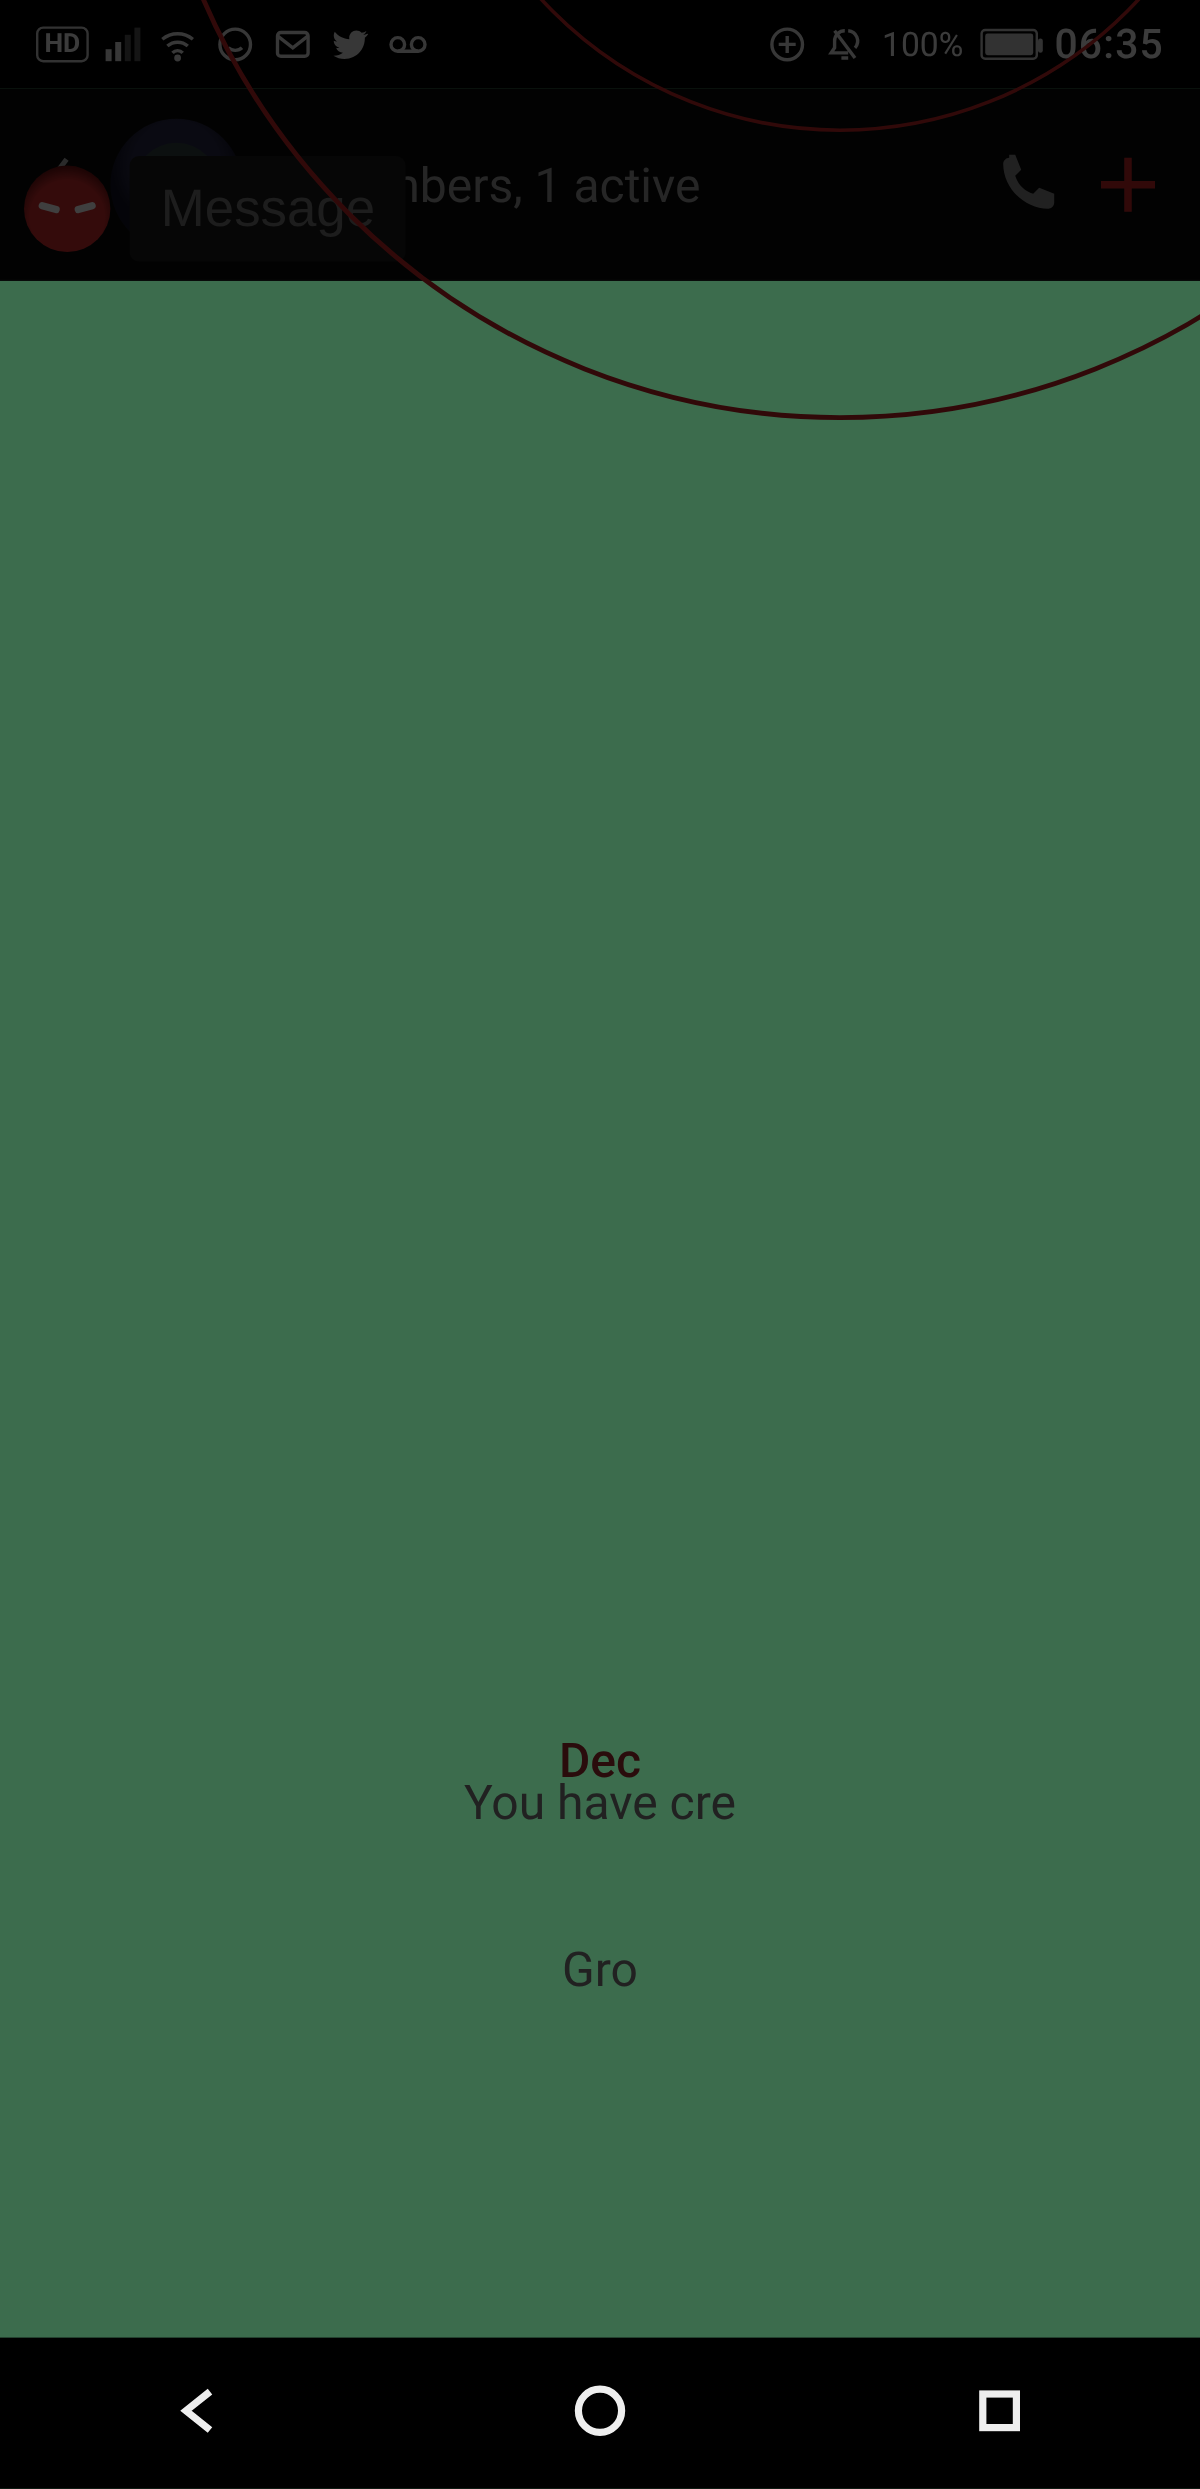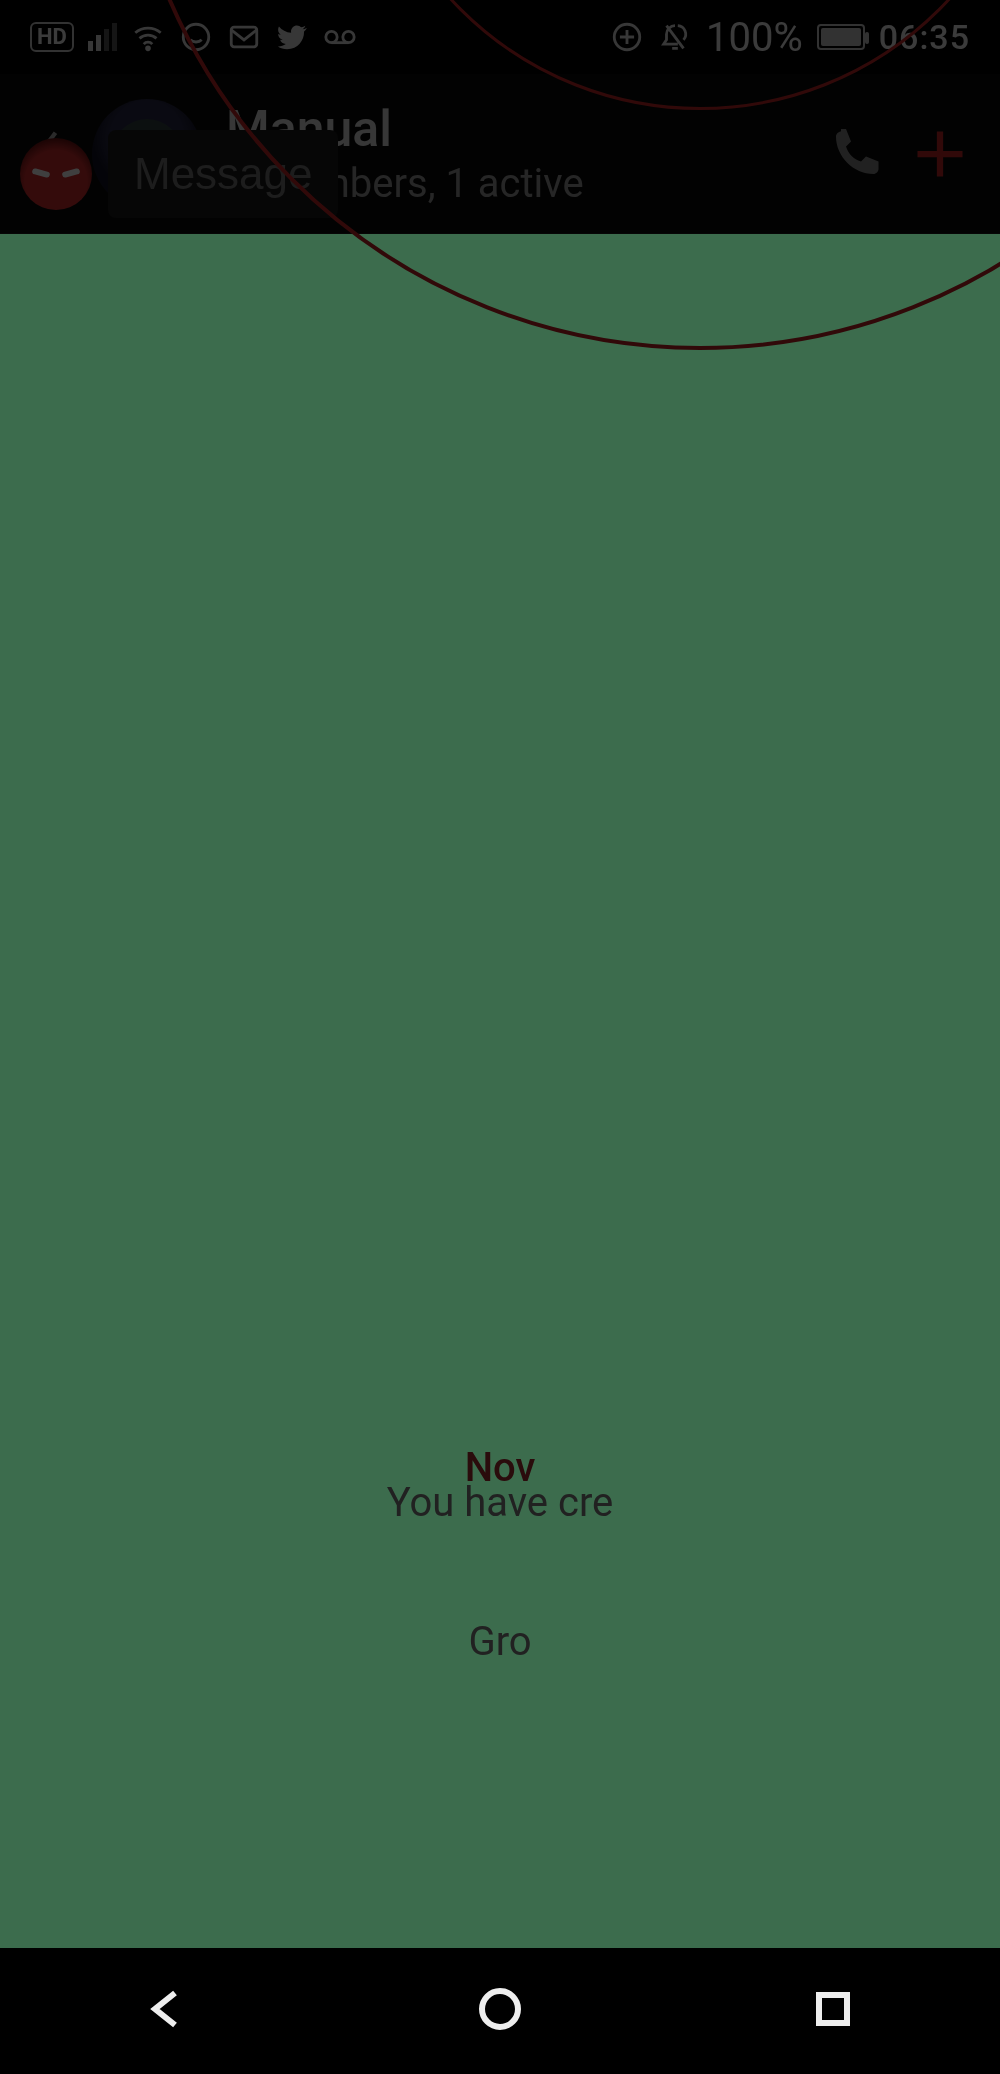--- a/index.html
+++ b/index.html
@@ -14,21 +14,21 @@
   .sig span { width:5px; background:#555; }
   .sig span.on { background:#ddd; }
   .sig span:nth-child(1){height:10px;} .sig span:nth-child(2){height:16px;}
   .sig span:nth-child(3){height:22px;} .sig span:nth-child(4){height:28px;}
   .ico { width:34px; height:34px; display:inline-flex; align-items:center; justify-content:center; }
   .ico svg { width:100%; height:100%; }
   .batt { width:48px; height:26px; border:2px solid #ccc; border-radius:4px; position:relative; }
   .batt::after { content:''; position:absolute; right:-6px; top:6px; width:4px; height:12px; background:#ccc; border-radius:2px; }
   .batt .fill { position:absolute; inset:2px; background:#ccc; border-radius:2px; }
   .clock { font-size:34px; font-weight:500; letter-spacing:1px; }
-  .pct { font-size:40px; }
+  .pct { font-size:28px; }
 
   
   .chat-header { position:absolute; top:74px; left:0; right:0; height:160px; display:flex; align-items:center; padding:0 30px; border-bottom:1px solid #1c1c1c; background:#0a0a0a; }
   .back { width:34px; height:54px; }
   .avatar { width:110px; height:110px; border-radius:55px; margin-left:28px; position:relative; background: radial-gradient(circle at 50% 35%, #2b2b4a 0 40%, #131325 60% 100%); display:flex; align-items:center; justify-content:center; overflow:hidden; }
   .avatar .ninja-head { width:70px; height:70px; border-radius:50%; background:#344; position:relative; }
   .avatar .ninja-head::before { content:''; position:absolute; top:30px; left:10px; width:50px; height:16px; background:#c33; border-radius:8px; }
   .avatar .badge-s { position:absolute; right:2px; bottom:6px; width:26px; height:26px; border-radius:50%; background:#c62828; border:3px solid #0a0a0a; }
   .title-block { margin-left:24px; flex:1; }
   .title-block h1 { font-size:50px; font-weight:500; color:#ddd; }
@@ -142,37 +142,36 @@
       <span class="back">
         <svg viewBox="0 0 24 40" fill="none" stroke="#aaa" stroke-width="3">
             <polyline points="18,4 6,20 18,36"></polyline>
           </svg>
       </span>
       <div class="avatar">
         <div class="ninja-head"></div>
         <span class="badge-s"></span>
       </div>
       <div class="title-block">
-        <h1>Manual</h1>
         <p>3 members, 1 active</p>
       </div>
       <span class="hdr-btn">
         <svg viewBox="0 0 24 24" fill="#888">
             <path d="M6 3c-1 0-2 1-2 2 0 8 7 15 15 15 1 0 2-1 2-2v-3l-5-2-2 2c-3-1-5-3-6-6l2-2-2-5H6z"></path>
           </svg>
       </span>
       <span class="hdr-btn plus">
         <svg viewBox="0 0 24 24" fill="none" stroke-width="2.5">
             <path d="M12 3v18M3 12h18"></path>
           </svg>
       </span>
     </div>
 
     <div class="body-region">
-      <div class="sys-msg date">Nov</div>
+      <div class="sys-msg date">Dec</div>
       <div class="sys-msg line1">You have cre</div>
       <div class="sys-msg line2">Gro</div>
 
       <div class="input-bar">
         <span class="mascot"></span>
         <input class="msg-input" placeholder="Message..." style="">
       </div>
 
       <div class="radial">
         <div class="ring outer"></div>

